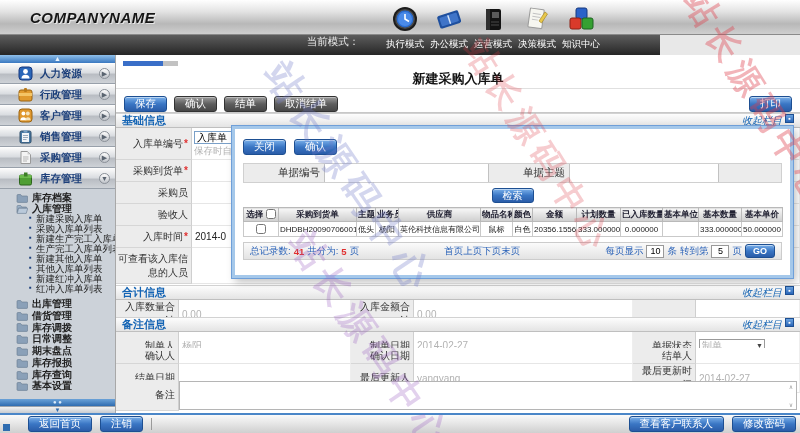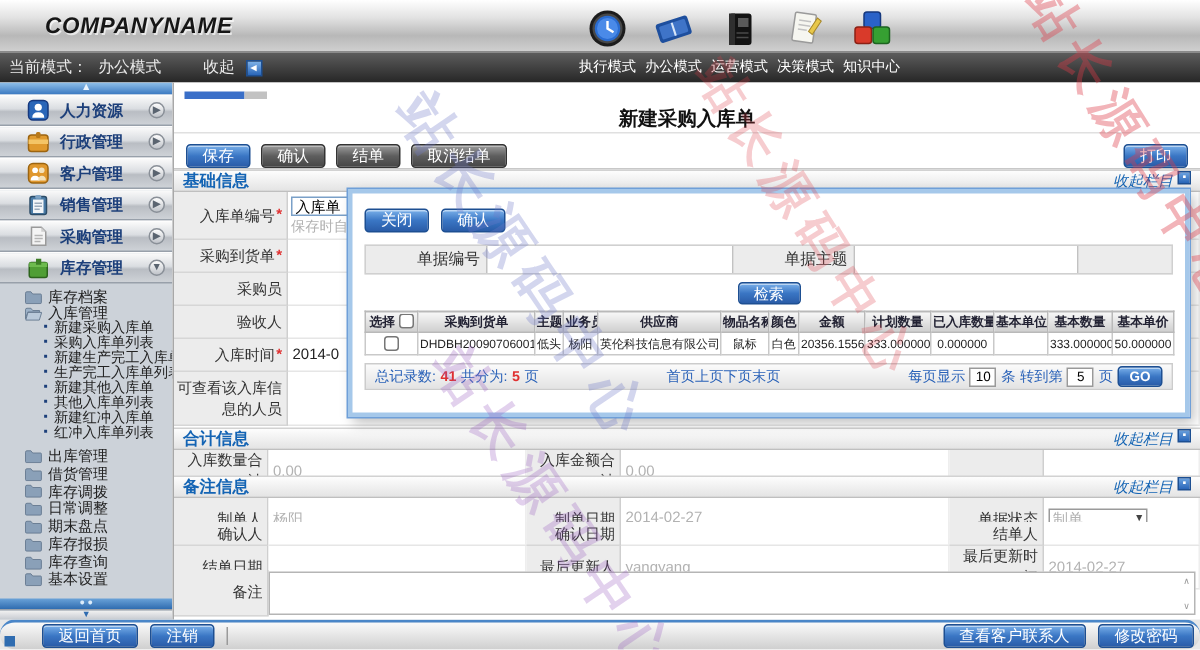--- a/index.html
+++ b/index.html
@@ -5,44 +5,44 @@
   * { box-sizing: border-box; margin: 0; padding: 0; }
   html,body { width:800px; height:433px; }
   body { position:relative; font-family:"Liberation Sans",sans-serif; font-size:11px; background:#e8e8e8; overflow:hidden; }
 
   
   .top-bar { position:absolute; left:0; top:0; width:800px; height:35px;
     background:linear-gradient(#ffffff 0%,#e2e2e2 35%,#b8b8b8 70%,#cfcfcf 100%);
     border-bottom:1px solid #8a8a8a; }
   .logo { position:absolute; left:30px; top:9px; font-size:15px; font-weight:bold; font-style:italic;
     color:#161616; letter-spacing:.5px; text-shadow:1px 1px 0 rgba(255,255,255,.65); }
-  .mode-bar { position:absolute; left:0; top:35px; width:800px; height:20px;
+  .mode-bar { position:absolute; left:0; top:35px; width:660px; height:20px;
     background:linear-gradient(#5d5d5d,#262626); color:#e9e9e9; display:flex; align-items:center;
-    padding-left:6px; gap:7px; font-size:10.5px; }
+    padding-left:6px; gap:7px; font-size:10.5px;flex-direction:column; }
   .collapse-ico { width:11px; height:11px; background:linear-gradient(#7fb2e8,#2a66b8);
     border:1px solid #1d4f92; color:#fff; font-size:7px; line-height:9px; text-align:center; }
   .nav { position:absolute; left:383px; top:0; height:55px; display:flex; z-index:3; }
   .nav-item { width:44px; display:flex; flex-direction:column; align-items:center; cursor:pointer; }
   .nav-icon { height:34px; display:flex; align-items:flex-end; justify-content:center; padding-bottom:2px; }
   .nav-label { color:#fff; font-size:9.5px; margin-top:4px; white-space:nowrap; }
 
   
   .sidebar { position:absolute; left:0; top:55px; width:115px; height:358px; background:#ccd2d9; overflow:hidden; }
   .side-top { height:8px; background:linear-gradient(#8fc0ea,#3a78c0); color:#eaf4fd; font-size:7px;
     line-height:7px; text-align:center; }
   .menu-item { height:21px; background:linear-gradient(#fafafa,#dadde1 45%,#b9bdc3 55%,#ced2d7);
     border-bottom:1px solid #98a0aa; border-top:1px solid #fdfdfd; display:flex; align-items:center;
     padding:0 5px 0 18px; gap:7px; cursor:pointer; }
   .menu-label { color:#1c3f7a; font-weight:bold; font-size:10.5px; flex:1; }
   .menu-arrow { width:11px; height:11px; border-radius:50%;
     background:linear-gradient(#fdfdfd,#bfc3c9); border:1px solid #8a9098; color:#5a6470;
     font-size:7px; line-height:9px; text-align:center; flex:0 0 auto; }
   .tree { padding-top:3px; }
   .tree-folder { display:flex; align-items:center; gap:4px; padding:0 0 0 16px; height:11px;
-    font-size:10px; color:#222; cursor:pointer; white-space:nowrap; }
+    font-size:10px; color:#222; cursor:pointer; white-space:nowrap;font-weight:bold; }
   .tree-link { position:relative; padding-left:36px; height:10px; line-height:10px; font-size:9.5px;
     color:#222; white-space:nowrap; cursor:pointer; }
   .tree-link::before { content:"▪"; position:absolute; left:29px; top:-1px; color:#1c3f7a; font-size:8px; }
   .tree2 .tree-folder { height:11.8px; }
   .side-bars { position:absolute; bottom:0; left:0; width:115px; }
   .bar-blue { height:7px; background:linear-gradient(#6aa2d8,#2f6cb0); color:#dcecfa; font-size:6px;
     line-height:6px; text-align:center; }
   .bar-sil { height:7px; background:linear-gradient(#f2f2f2,#c7cbd1); color:#2f6cb0; font-size:6px;
     line-height:6px; text-align:center; border-top:1px solid #9aa2ac; }
 
@@ -129,21 +129,21 @@
   .m-links { flex:1; text-align:center; }
   .m-links span { cursor:pointer; }
   .pg-input { width:18px; height:13px; border:1px solid #999; font-size:9px; text-align:center;
     font-family:"Liberation Sans",sans-serif; }
   .go-btn { height:14px; padding:0 7px; font-size:9px; font-weight:bold; border-radius:3px; }
   .chk { width:10px; height:10px; margin:0; vertical-align:middle; }
 
   
   .bottom-bar { position:absolute; left:0; top:413px; width:800px; height:20px;
     background:linear-gradient(#fafafa,#cfcfcf); border-top:2px solid #4a86c8; display:flex;
-    align-items:center; gap:8px; padding:0 4px 0 28px;border-radius:10px; }
+    align-items:center; gap:8px; padding:0 4px 0 28px; }
   .bb-spacer { flex:1; }
   .bb-div { width:1px; height:12px; background:#9a9a9a; }
   .corner-dot { position:absolute; left:3px; top:424px; width:7px; height:7px; background:#2f6cb0; }
 
   
   .wm { position:absolute; z-index:50; pointer-events:none; font-weight:bold; letter-spacing:7px;
     white-space:nowrap; transform-origin:0 0; }
   .wm1 { left:712px; top:-18px; font-size:34px; color:rgba(222,58,70,.38); transform:rotate(58deg); }
   .wm2 { left:295px; top:52px; font-size:38px; color:rgba(108,120,200,.30); transform:rotate(56deg); }
   .wm3 { left:492px; top:30px; font-size:34px; color:rgba(222,58,70,.26); transform:rotate(58deg); }

